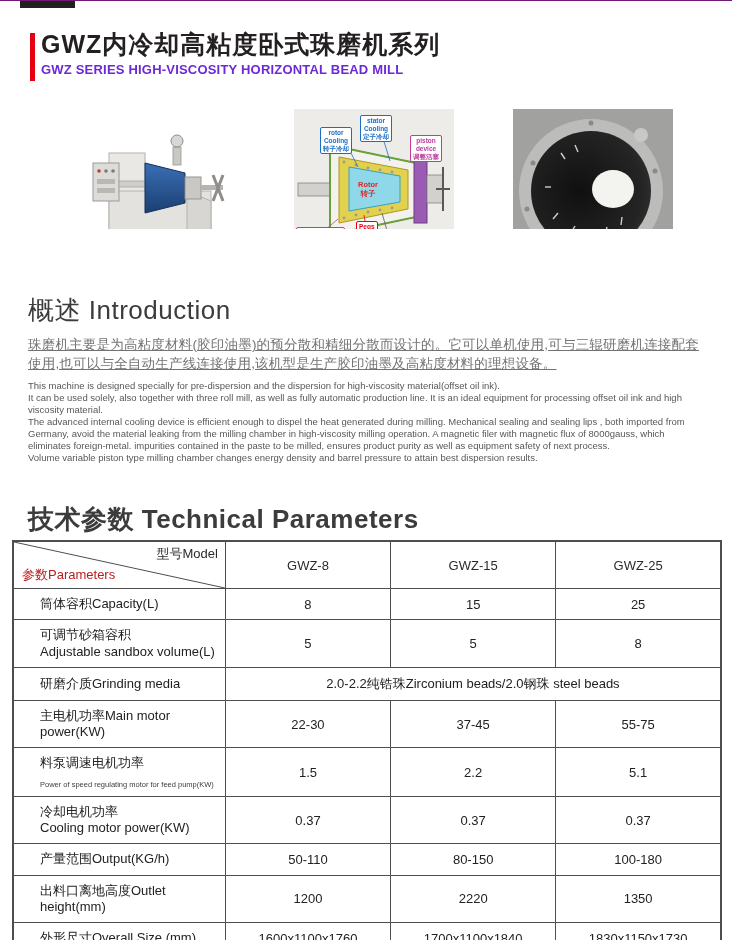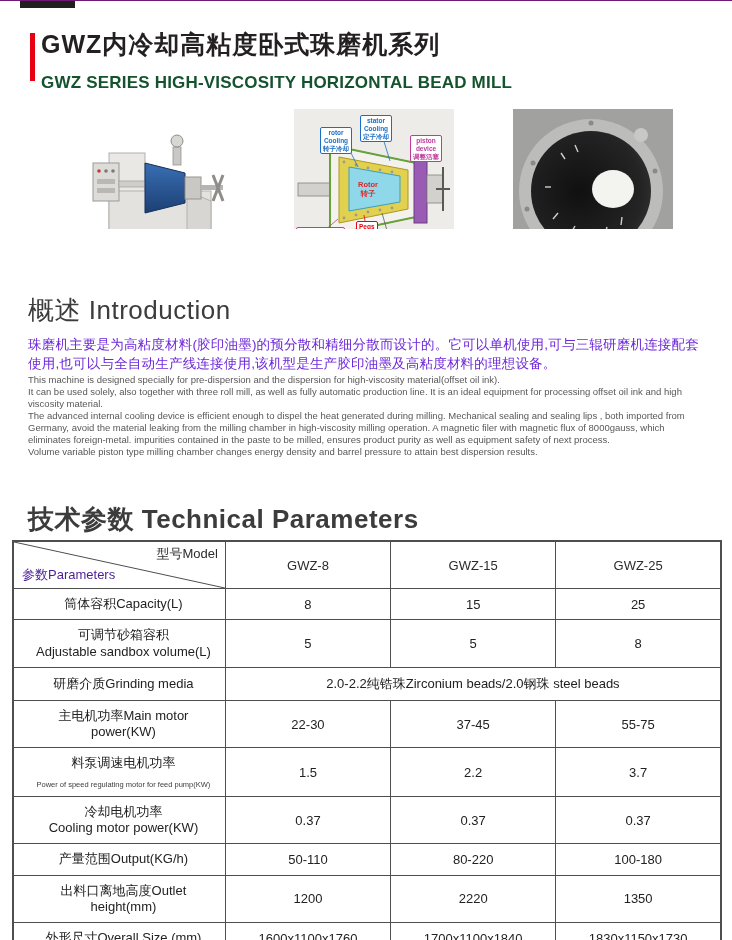--- a/index.html
+++ b/index.html
@@ -6,55 +6,55 @@
   .page{
     position:relative;width:732px;height:940px;background:#ffffff;overflow:hidden;
     font-family:"Liberation Sans","DejaVu Sans",sans-serif;color:#262626;
     border-top:1px solid #701a75;
   }
   
   .print-mark{position:absolute;left:20px;top:0;width:55px;height:7px;background:#202020;}
   .hdr{position:absolute;left:30px;top:29px;padding-left:11px;}
   .hdr .accent-bar{position:absolute;left:0;top:3px;width:5px;height:48px;background:#e60012;}
   .title-zh{font-size:25px;font-weight:bold;color:#242021;letter-spacing:1px;line-height:1.15;}
-  .title-en{font-size:17px;font-weight:bold;color:#14532d;letter-spacing:.2px;margin-top:14px;}
+  .title-en{font-size:13px;font-weight:bold;color:#6d28d9;letter-spacing:.2px;margin-top:3px;}
   
   .gallery{position:absolute;left:30px;top:108px;width:684px;display:flex;gap:14px;}
   .fig{position:relative;width:160px;height:120px;flex:0 0 auto;overflow:hidden;margin-left:45px;}
   .fig svg{display:block;width:160px;height:164px;}
   .dlabel{
     position:absolute;background:#ffffff;border:1px solid #888;border-radius:2px;
     font-size:6.5px;line-height:1.2;padding:1px 2px;text-align:center;white-space:pre-line;
     font-weight:bold;
   }
   .dlabel.blue{color:#1a6fc4;border-color:#1a6fc4;}
   .dlabel.mag{color:#c0399b;border-color:#c0399b;}
   .dlabel.red{color:#e60012;border-color:#e60012;}
   .dlabel.dark{color:#333;border-color:#666;}
   .dlabel.naked{border:none;background:transparent;color:#e02525;font-size:7.5px;}
   
   .intro{position:absolute;left:28px;top:292px;width:680px;}
   .sec-h{font-size:26px;font-weight:400;color:#3c3c3c;margin:0 0 7px 0;letter-spacing:.5px;}
-  .zh p{margin:0;font-size:13.5px;line-height:19px;color:#6d28d9;letter-spacing:.2px;}
-  .en{margin-top:1px;}
+  .zh p{margin:0;font-size:13.5px;line-height:19px;color:#737373;letter-spacing:.2px;text-decoration:underline;}
+  .en{margin-top:7px;}
   .en p{margin:0;font-size:9.5px;line-height:12px;color:#595757;}
   
   .specs{position:absolute;left:28px;top:501px;width:680px;}
   .specs .sec-h{margin-bottom:9px;font-weight:bold;}
   table.spec{
     position:absolute;left:-16px;top:38px;width:710px;border-collapse:collapse;
     border:2px solid #4d4e50;table-layout:fixed;background:#fff;
   }
   table.spec th,table.spec td{border:1px solid #4d4e50;font-weight:normal;}
   table.spec thead th{height:44px;font-size:13px;color:#2b2b2b;text-align:center;}
   th.corner{position:relative;padding:0;}
   th.corner svg{position:absolute;left:0;top:0;width:100%;height:100%;}
   .corner-top{position:absolute;top:3px;right:7px;font-size:13px;color:#2b2b2b;}
-  .corner-bottom{position:absolute;bottom:4px;left:8px;font-size:13px;color:#4c1d95;}
-  table.spec tbody th{padding:7px 4px 7px 12px;text-align:center;font-size:13px;color:#222;line-height:1.25;}
+  .corner-bottom{position:absolute;bottom:4px;left:8px;font-size:13px;color:#b91c1c;}
+  table.spec tbody th{padding:7px 4px 7px 26px;text-align:left;font-size:13px;color:#222;line-height:1.25;}
   table.spec tbody td{padding:7px 4px;text-align:center;font-size:13px;color:#222;}
   table.spec .tiny{font-size:7.5px;color:#3d3d3d;margin-top:8px;}
 </style>
 </head>
 <body>
 
 <div class="page">
 
   <div class="print-mark"></div>
 
@@ -292,37 +292,37 @@
             <td>37-45</td>
             <td>55-75</td>
           </tr>
           <tr>
             <th>
               <div>料泵调速电机功率</div>
               <div class="tiny">Power of speed regulating motor for feed pump(KW)</div>
             </th>
             <td>1.5</td>
             <td>2.2</td>
-            <td>3.7</td>
+            <td>5.1</td>
           </tr>
           <tr>
             <th>
               <div>冷却电机功率</div>
               <div>Cooling motor power(KW)</div>
             </th>
             <td>0.37</td>
             <td>0.37</td>
             <td>0.37</td>
           </tr>
           <tr>
             <th>
               <div>产量范围Output(KG/h)</div>
             </th>
             <td>50-110</td>
-            <td>80-220</td>
+            <td>80-150</td>
             <td>100-180</td>
           </tr>
           <tr>
             <th>
               <div>出料口离地高度Outlet height(mm)</div>
             </th>
             <td>1200</td>
             <td>2220</td>
             <td>1350</td>
           </tr>

